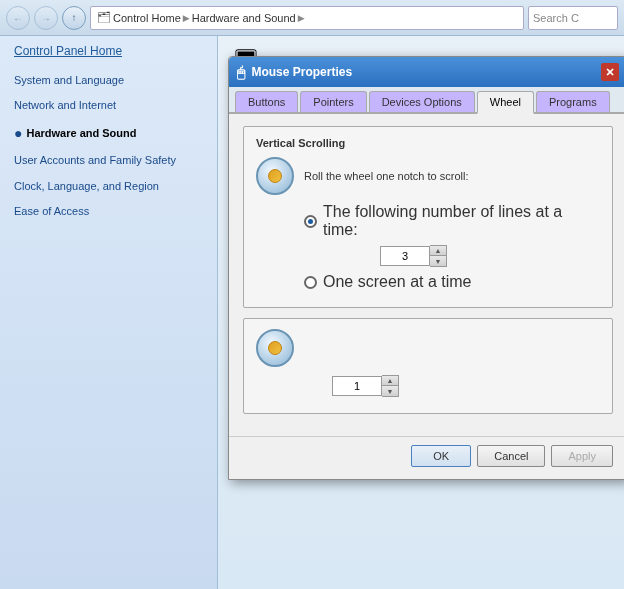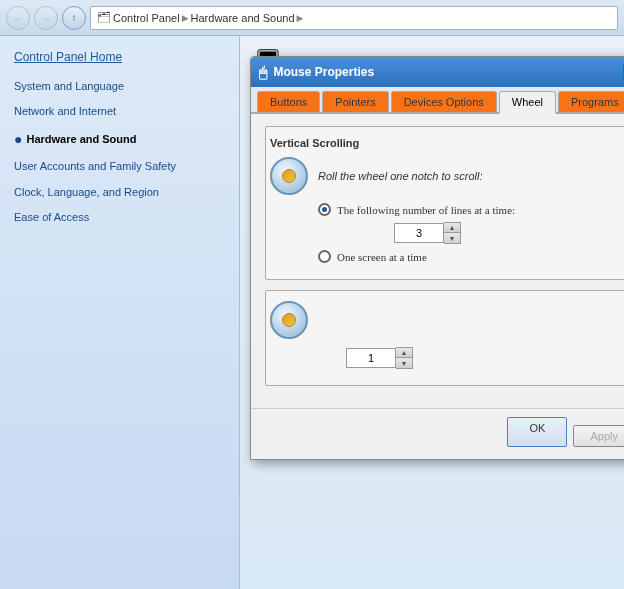--- a/index.html
+++ b/index.html
@@ -64,24 +64,24 @@
     }
 
     
     .main-layout {
       display: flex;
       height: calc(589px - 36px);
     }
 
     
     .sidebar {
-      width: 240px;
+      width: 218px;
       background: linear-gradient(to bottom, #dce9f8 0%, #c8daf0 100%);
       border-right: 1px solid #a0c0d8;
-      padding: 8px 0;
+      padding: 2px 0;
       flex-shrink: 0;
     }
     .sidebar-home {
       padding: 6px 14px 10px;
       color: #1f5a9a;
       font-size: 12px;
       cursor: pointer;
       text-decoration: underline;
     }
     .sidebar-item {
@@ -191,21 +191,21 @@
     
     .tabs {
       display: flex;
       background: #e0e8f0;
       border-bottom: 2px solid #aaa;
       padding: 4px 6px 0;
       gap: 2px;
     }
     .tab {
       padding: 4px 12px;
-      background: #f97316;
+      background: #c4b5fd;
       border: 1px solid #aaa;
       border-bottom: none;
       border-radius: 3px 3px 0 0;
       font-size: 11px;
       cursor: pointer;
       color: #333;
     }
     .tab.active {
       background: #f0f0f0;
       border-bottom: 2px solid #f0f0f0;
@@ -216,36 +216,35 @@
 
     
     .dialog-content {
       padding: 12px 14px;
       background: #f0f0f0;
     }
 
     .section-box {
       border: 1px solid #aaa;
       border-radius: 2px;
-      padding: 10px 4px;
+      padding: 10px 12px;
       margin-bottom: 10px;
       background: #f5f5f5;
     }
     .section-title {
       font-size: 11px;
       font-weight: bold;
       color: #333;
       margin-bottom: 8px;
     }
     .section-row {
       display: flex;
       align-items: center;
       gap: 10px;
       margin-bottom: 8px;
-      font-style: italic;
     }
     .scroll-icon {
       width: 38px;
       height: 38px;
       border-radius: 50%;
       background: radial-gradient(circle at 40% 35%, #f0f8ff, #8ab4d4);
       border: 2px solid #6a94b4;
       display: flex;
       align-items: center;
       justify-content: center;
@@ -284,21 +283,21 @@
       justify-content: center;
       flex-shrink: 0;
     }
     .radio-btn.selected::after {
       content: '';
       width: 5px;
       height: 5px;
       border-radius: 50%;
       background: #1a5aa0;
     }
-    .radio-label { font-size: 11px; color: #333; font-family: Liberation Serif, serif; }
+    .radio-label { font-size: 16px; color: #333; }
     .spinner-box {
       display: flex;
       align-items: center;
       gap: 0;
       margin-left: 76px;
       margin-bottom: 6px;
     }
     .spinner-input {
       width: 50px;
       height: 20px;
@@ -347,36 +346,38 @@
       min-width: 60px;
       text-align: center;
     }
     .dialog-btn.primary {
       border-color: #4a80c0;
       background: linear-gradient(to bottom, #e8f0f8, #d0e0f0);
     }
     .dialog-btn.disabled {
       color: #aaa;
       cursor: default;
-      margin-top: 8px;
     }
   </style>
 </head>
 <body>
 
 <div class="address-bar">
   <div class="nav-btn disabled">←</div>
   <div class="nav-btn disabled">→</div>
   <div class="nav-btn">↑</div>
   <div class="breadcrumb-bar">
     <span>🗂</span>
-    <span>Control Panel</span>
+    <span>Control Home</span>
     <span class="breadcrumb-arrow">▶</span>
     <span>Hardware and Sound</span>
     <span class="breadcrumb-arrow">▶</span>
+  </div>
+  <div class="search-box">
+    <span>Search C</span>
   </div>
 </div>
 
 <div class="main-layout">
 
   <div class="sidebar">
     <div class="sidebar-home">Control Panel Home</div>
 
     <div class="sidebar-item">System and Language</div>
     <div class="sidebar-item">Network and Internet</div>
@@ -465,20 +466,21 @@
               <div class="spinner-btn">▲</div>
               <div class="spinner-btn">▼</div>
             </div>
           </div>
         </div>
 
       </div>
 
       <div class="dialog-footer">
         <div class="dialog-btn primary">OK</div>
+        <div class="dialog-btn">Cancel</div>
         <div class="dialog-btn disabled">Apply</div>
       </div>
 
     </div>
 
   </div>
 
 </div>
 
 </body></html>

